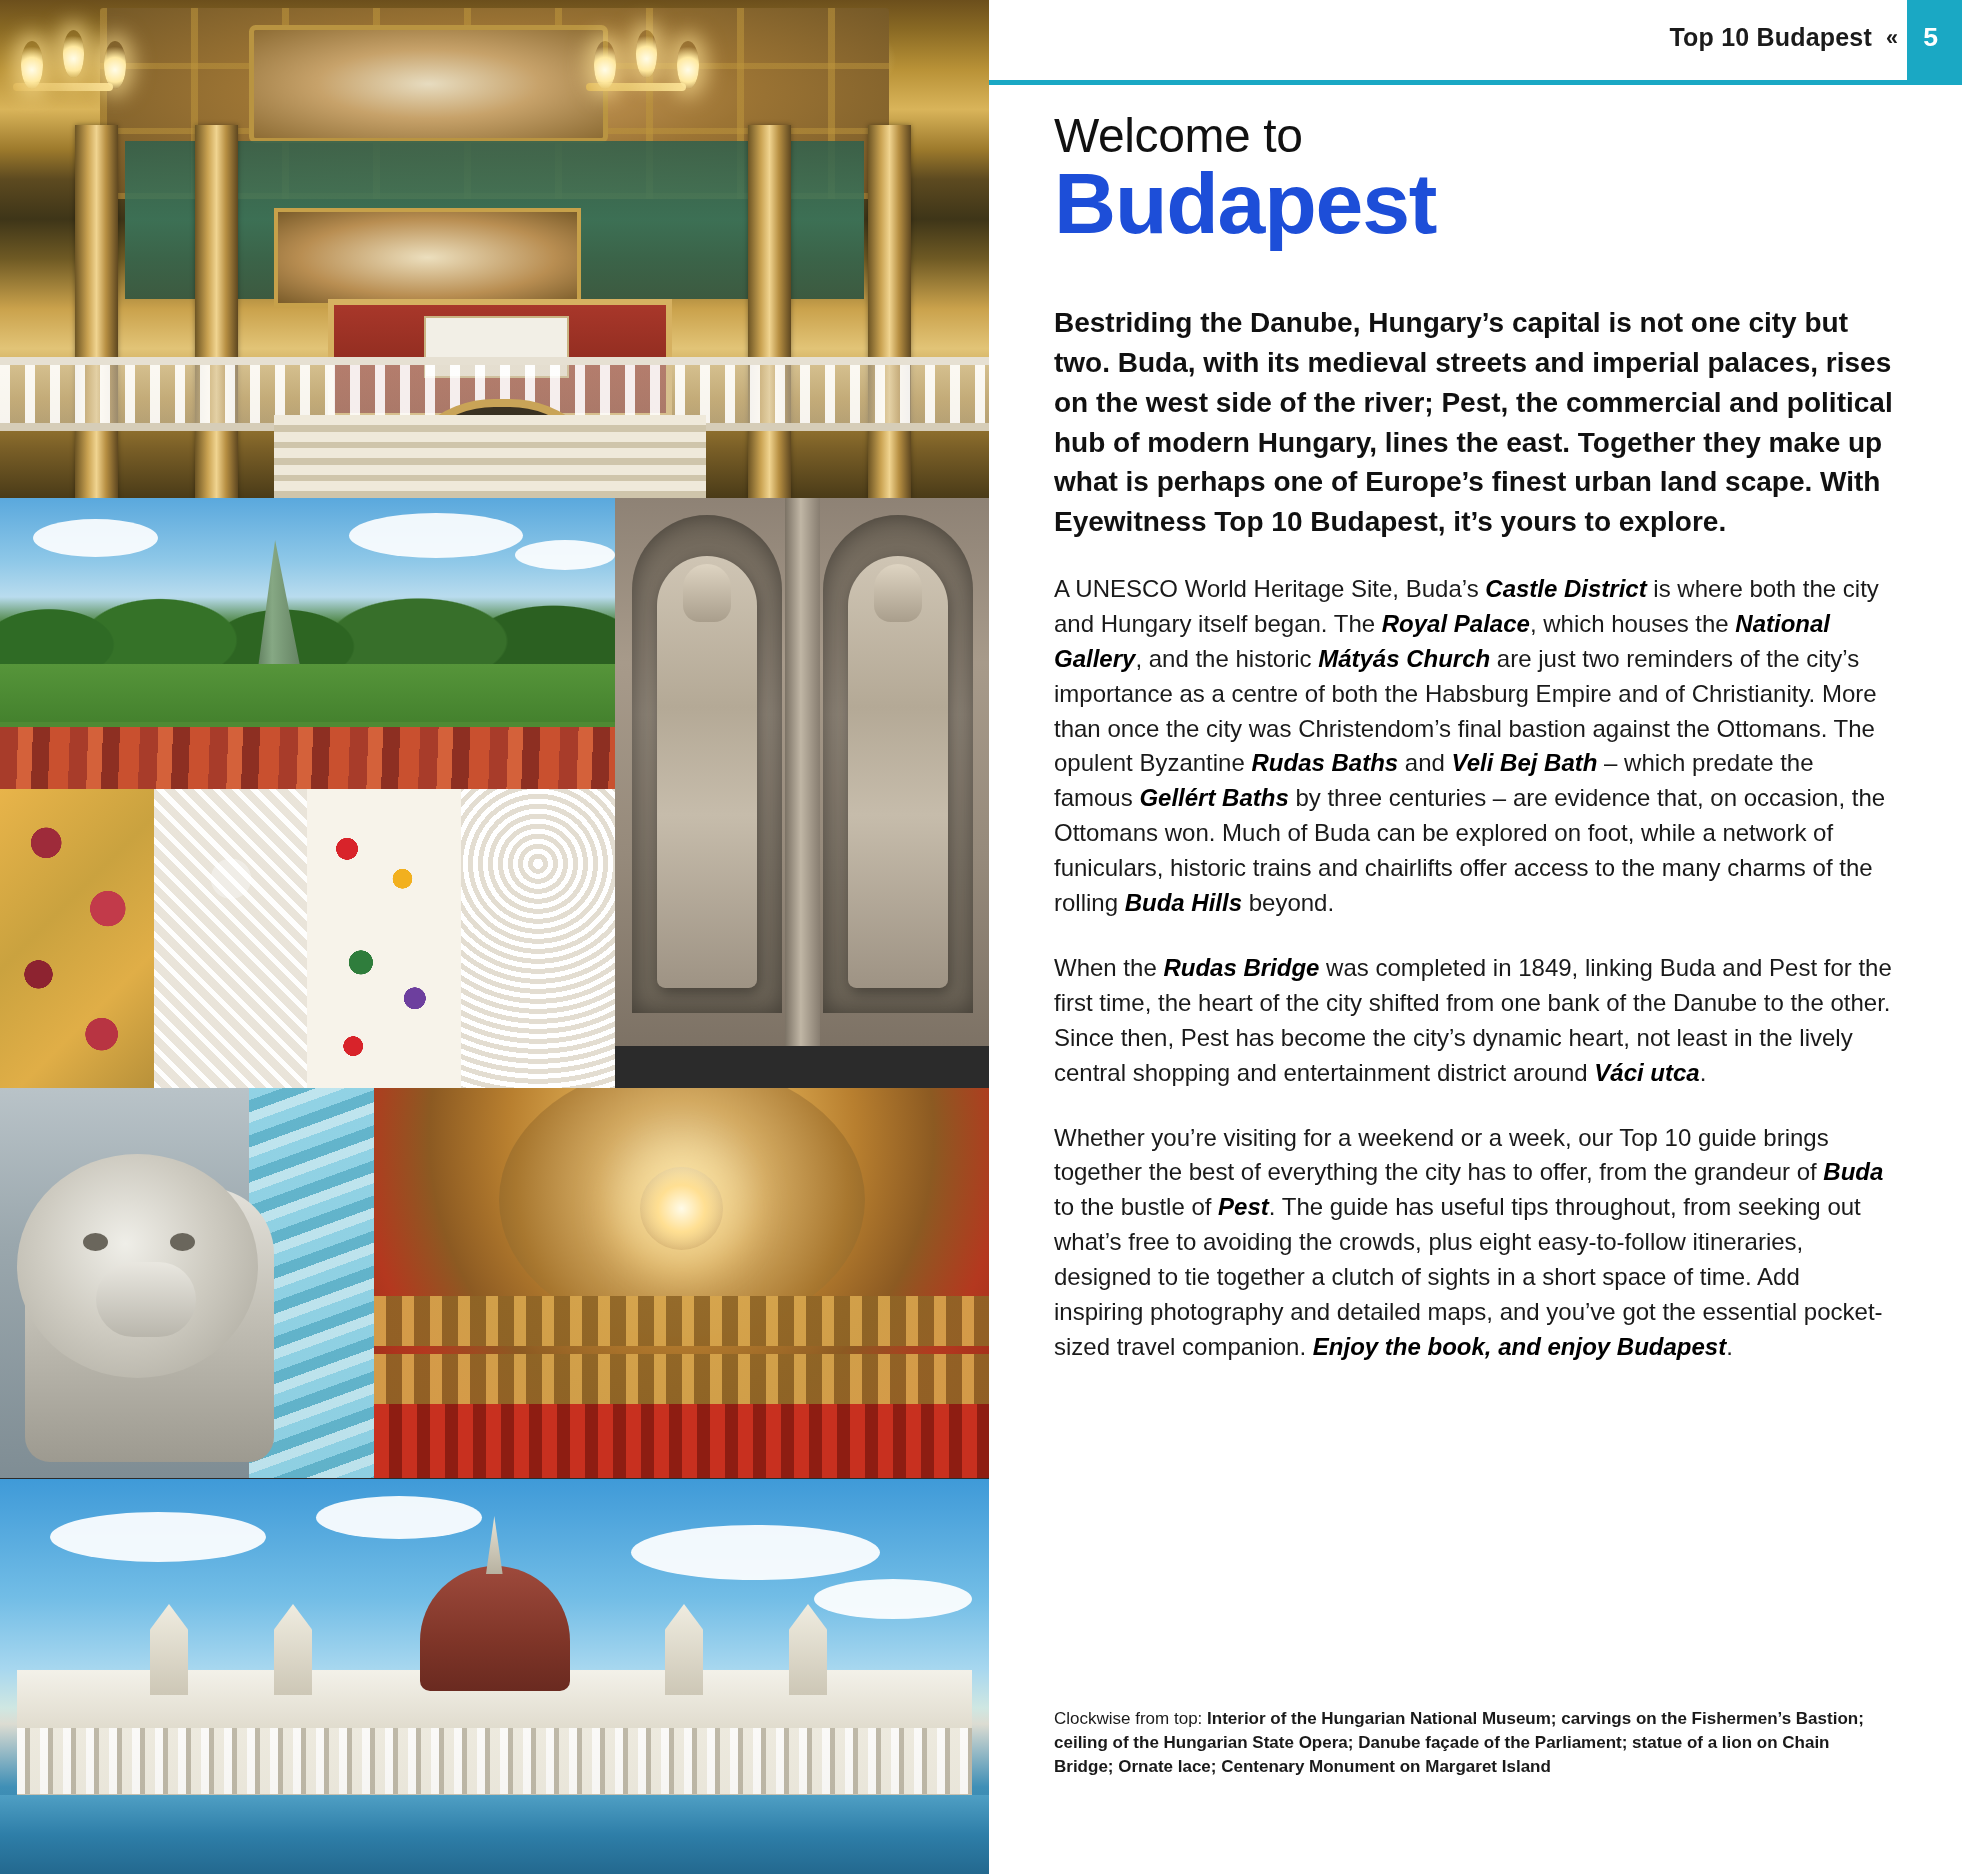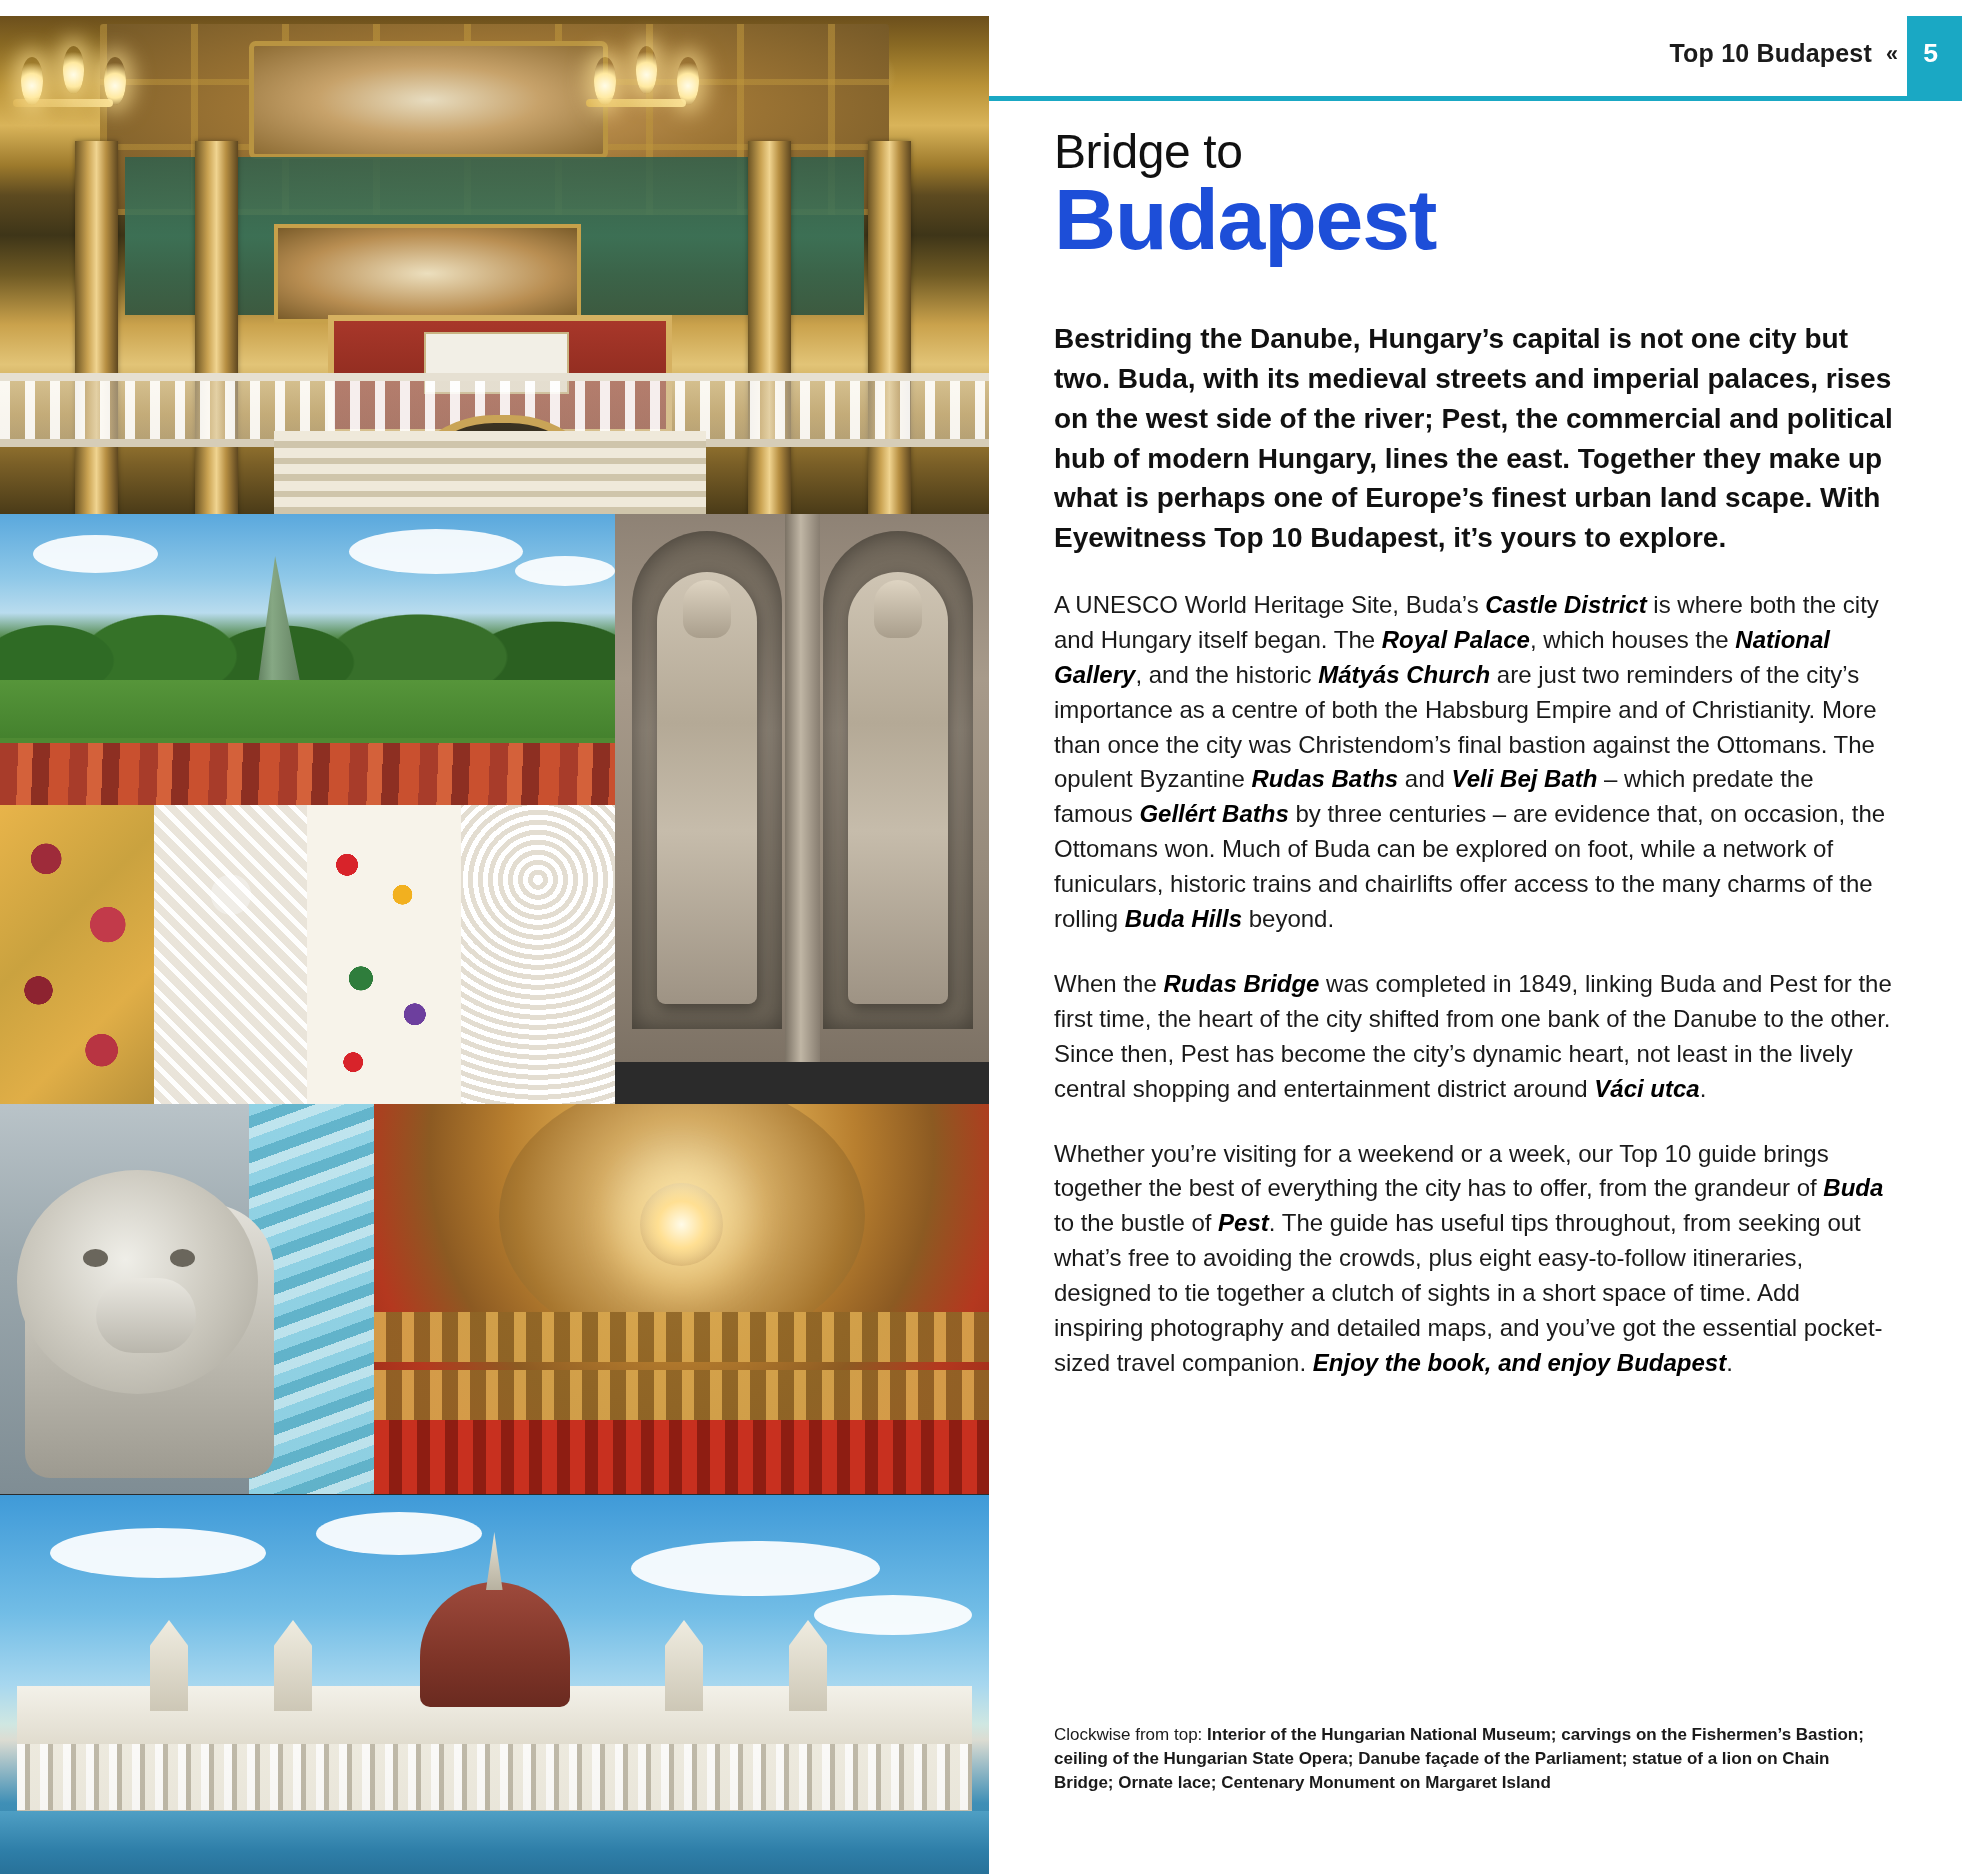--- a/index.html
+++ b/index.html
@@ -12,21 +12,20 @@
     height: 1874px;
     font-family: "Liberation Sans", sans-serif;
     overflow: hidden;
   }
   .page {
     position: relative;
     width: 1962px;
     height: 1484px;
     display: flex;
     background: #ffffff;
-    margin-top: 16px;
   }
 
   
   .collage {
     position: relative;
     width: 989px;
     height: 1874px;
     flex: 0 0 989px;
     overflow: hidden;
     background: #2b2b2b;
@@ -511,21 +510,21 @@
 
     <div class="topbar">
       <div class="teal"></div>
       <div class="rule"></div>
       <div class="running">Top 10 Budapest</div>
       <div class="chev">«</div>
       <div class="pageno">5</div>
     </div>
 
     <div class="body-area">
-      <div class="welcome">Bridge to</div>
+      <div class="welcome">Welcome to</div>
       <div class="city">Budapest</div>
 
       <div class="lead">Bestriding the Danube, Hungary’s capital is not one city but two. Buda, with its medieval streets and imperial palaces, rises on the west side of the river; Pest, the commercial and political hub of modern Hungary, lines the east. Together they make up what is perhaps one of Europe’s finest urban land scape. With Eyewitness Top 10 Budapest, it’s yours to explore.</div>
 
       <div class="para">A UNESCO World Heritage Site, Buda’s <b>Castle District</b> is where both the city and Hungary itself began. The <b>Royal Palace</b>, which houses the <b>National Gallery</b>, and the historic <b>Mátyás Church</b> are just two reminders of the city’s importance as a centre of both the Habsburg Empire and of Christianity. More than once the city was Christendom’s final bastion against the Ottomans. The opulent Byzantine <b>Rudas Baths</b> and <b>Veli Bej Bath</b> – which predate the famous <b>Gellért Baths</b> by three centuries – are evidence that, on occasion, the Ottomans won. Much of Buda can be explored on foot, while a network of funiculars, historic trains and chairlifts offer access to the many charms of the rolling <b>Buda Hills</b> beyond.</div>
       <div class="para">When the <b>Rudas Bridge</b> was completed in 1849, linking Buda and Pest for the first time, the heart of the city shifted from one bank of the Danube to the other. Since then, Pest has become the city’s dynamic heart, not least in the lively central shopping and entertainment district around <b>Váci utca</b>.</div>
       <div class="para">Whether you’re visiting for a weekend or a week, our Top 10 guide brings together the best of everything the city has to offer, from the grandeur of <b>Buda</b> to the bustle of <b>Pest</b>. The guide has useful tips throughout, from seeking out what’s free to avoiding the crowds, plus eight easy-to-follow itineraries, designed to tie together a clutch of sights in a short space of time. Add inspiring photography and detailed maps, and you’ve got the essential pocket-sized travel companion. <b>Enjoy the book, and enjoy Budapest</b>.</div>
     </div>
 
     <div class="caption">Clockwise from top: <b>Interior of the Hungarian National Museum; carvings on the Fishermen’s Bastion; ceiling of the Hungarian State Opera; Danube façade of the Parliament; statue of a lion on Chain Bridge; Ornate lace; Centenary Monument on Margaret Island</b></div>

